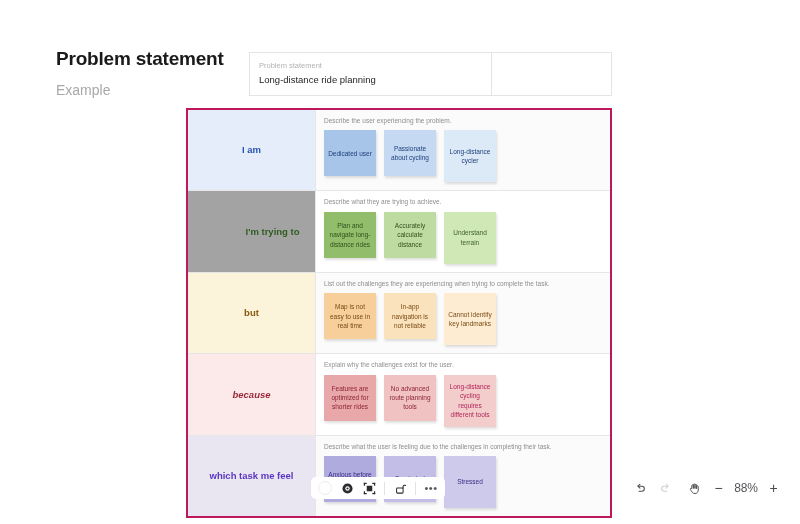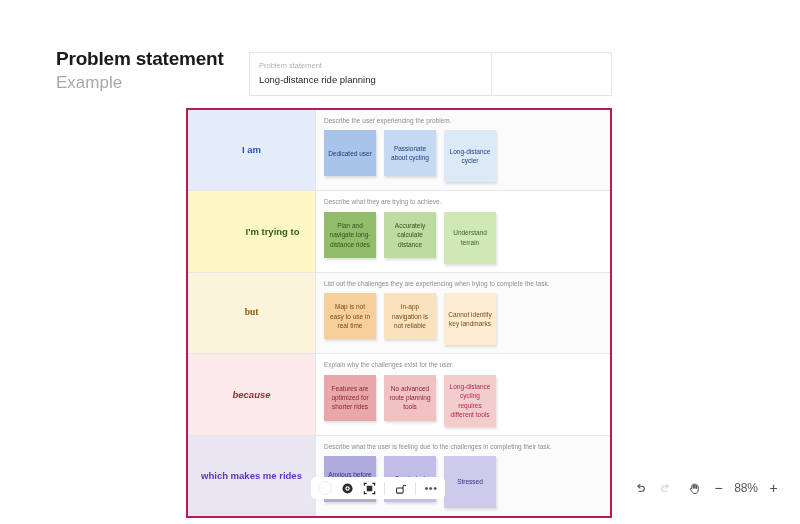--- a/index.html
+++ b/index.html
@@ -25,23 +25,23 @@
     width: 190px;
   }
   #page-title {
     font-size: 19px;
     font-weight: bold;
     color: #1a1a1a;
     line-height: 1.15;
     letter-spacing: -0.2px;
   }
   #page-subtitle {
-    font-size: 17px;
+    font-size: 14px;
     color: #a8a8a8;
-    margin-top: 3px;
+    margin-top: 12px;
     line-height: 1.2;
   }
 
   
   #meta-table {
     position: absolute;
     left: 249px;
     top: 52px;
     width: 363px;
     display: flex;
@@ -261,40 +261,40 @@
           <div class="sticky-note" style="background: rgb(197, 218, 242); color: rgb(32, 64, 124);">
             <span>Passionate about cycling</span>
           </div>
           <div class="sticky-note tall" style="background: rgb(220, 233, 247); color: rgb(32, 64, 124);">
             <span>Long-distance cycler</span>
           </div>
         </div>
       </div>
     </div>
     <div class="grid-row">
-      <div class="row-label" style="background: #fef9c3; padding-left: 48px;">
+      <div class="row-label" style="background: #a3a3a3; padding-left: 48px;">
         <span style="color: rgb(47, 93, 31);">I'm trying to</span>
       </div>
       <div class="row-content">
         <div class="row-hint">Describe what they are trying to achieve.</div>
         <div class="notes-row">
           <div class="sticky-note" style="background: rgb(146, 189, 106); color: rgb(49, 81, 28);">
             <span>Plan and navigate long-distance rides</span>
           </div>
           <div class="sticky-note" style="background: rgb(190, 219, 162); color: rgb(49, 81, 28);">
             <span>Accurately calculate distance</span>
           </div>
           <div class="sticky-note tall" style="background: rgb(207, 232, 182); color: rgb(61, 95, 38);">
             <span>Understand terrain</span>
           </div>
         </div>
       </div>
     </div>
     <div class="grid-row alt">
-      <div class="row-label" style="background: rgb(251, 244, 218); font-family: Liberation Serif, serif;">
+      <div class="row-label" style="background: rgb(251, 244, 218);">
         <span style="color: rgb(138, 90, 16);">but</span>
       </div>
       <div class="row-content">
         <div class="row-hint">List out the challenges they are experiencing when trying to complete the task.</div>
         <div class="notes-row">
           <div class="sticky-note" style="background: rgb(246, 207, 154); color: rgb(122, 74, 18);">
             <span>Map is not easy to use in real time</span>
           </div>
           <div class="sticky-note" style="background: rgb(250, 226, 189); color: rgb(122, 74, 18);">
             <span>In-app navigation is not reliable</span>
@@ -319,21 +319,21 @@
             <span>No advanced route planning tools</span>
           </div>
           <div class="sticky-note tall" style="background: rgb(242, 205, 203); color: rgb(180, 36, 90);">
             <span>Long-distance cycling requires different tools</span>
           </div>
         </div>
       </div>
     </div>
     <div class="grid-row alt">
       <div class="row-label" style="background: rgb(233, 230, 241);">
-        <span style="color: rgb(91, 53, 196);">which makes me rides</span>
+        <span style="color: rgb(91, 53, 196);">which task me feel</span>
       </div>
       <div class="row-content">
         <div class="row-hint">Describe what the user is feeling due to the challenges in completing their task.</div>
         <div class="notes-row">
           <div class="sticky-note" style="background: rgb(176, 171, 223); color: rgb(59, 45, 132);">
             <span>Anxious before long rides</span>
           </div>
           <div class="sticky-note" style="background: rgb(194, 190, 232); color: rgb(59, 45, 132);">
             <span>Frustrated</span>
           </div>

